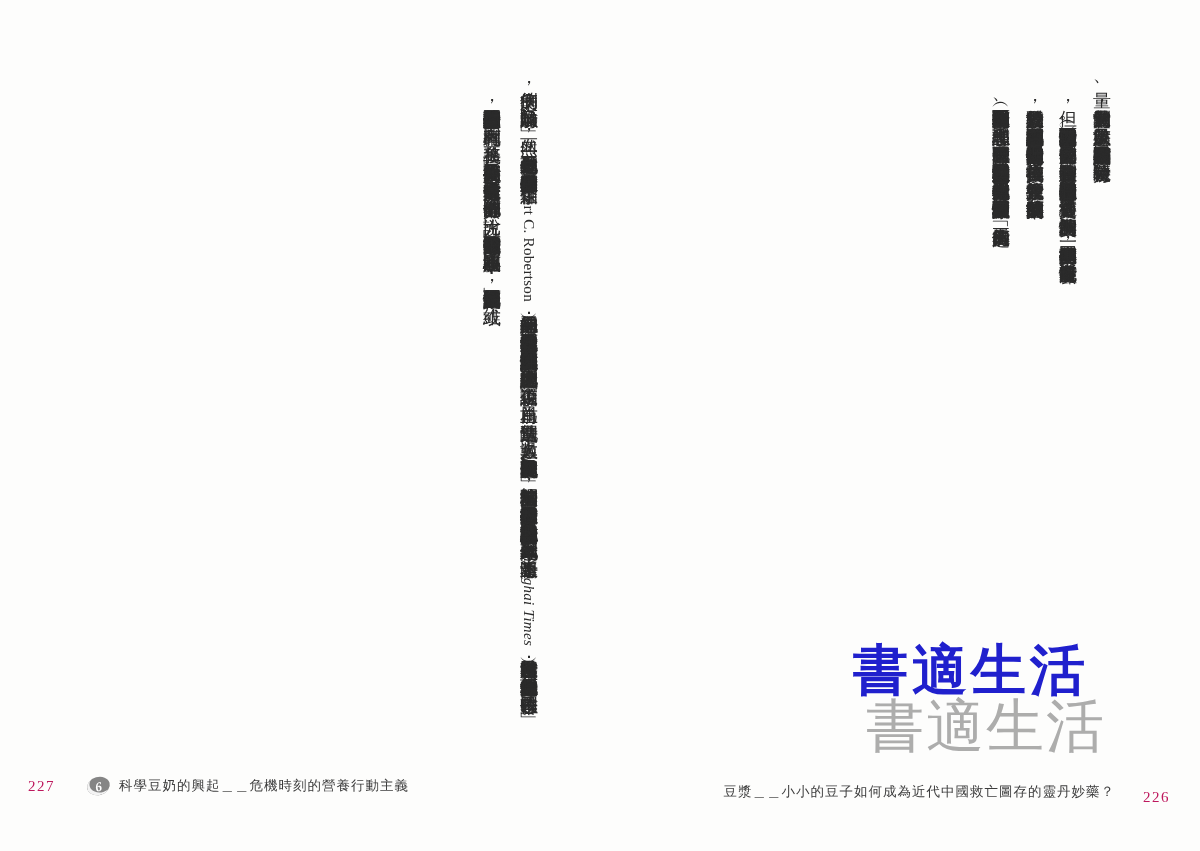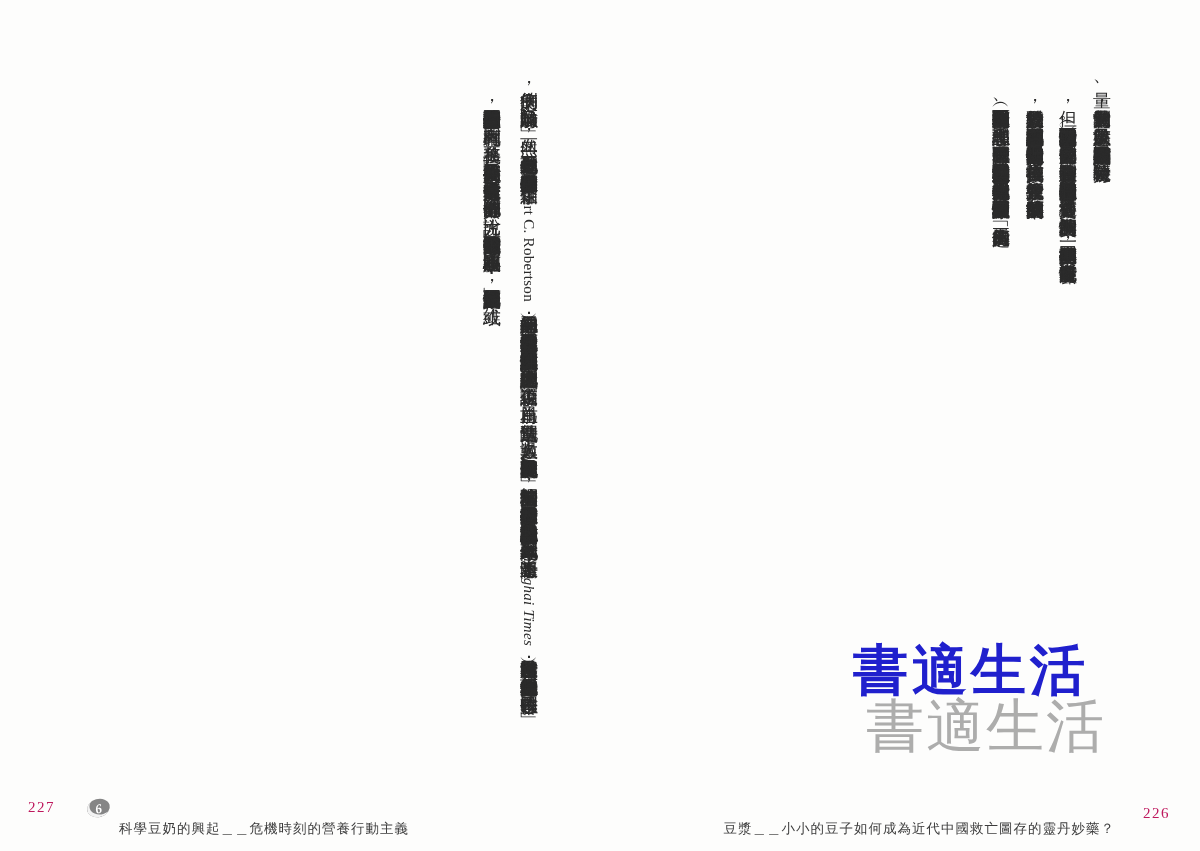--- a/index.html
+++ b/index.html
@@ -56,21 +56,21 @@
     background:#858585; border-radius:50%;
     transform:rotate(-16deg);
     display:inline-flex; align-items:center; justify-content:center;
     box-shadow:inset 3px -2px 0 rgba(255,255,255,.9);
     flex:0 0 auto;
   }
   .chapter-icon i {
     color:#fff; font-style:italic; font-size:13px; line-height:1;
     transform:rotate(4deg); font-weight:bold;
   }
-  .running-title { letter-spacing:1px;margin-top:43px; }
+  .running-title { letter-spacing:1px; }
 
   
   .watermark {
     position:absolute; white-space:nowrap;
     font-family:"Liberation Serif","DejaVu Serif",serif;
     pointer-events:none;
   }
   .wm-gray {
     left:866px; top:688px; z-index:5;
     font-size:58px; font-weight:400; letter-spacing:2px; opacity:.88;

